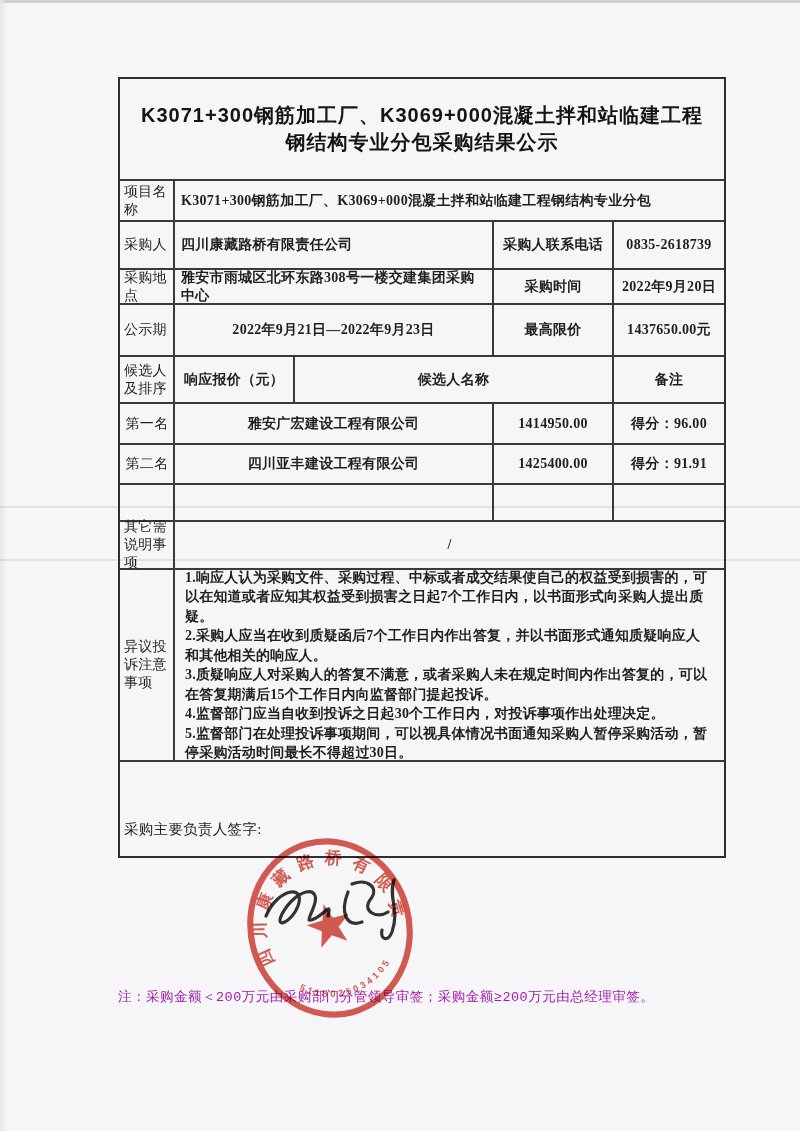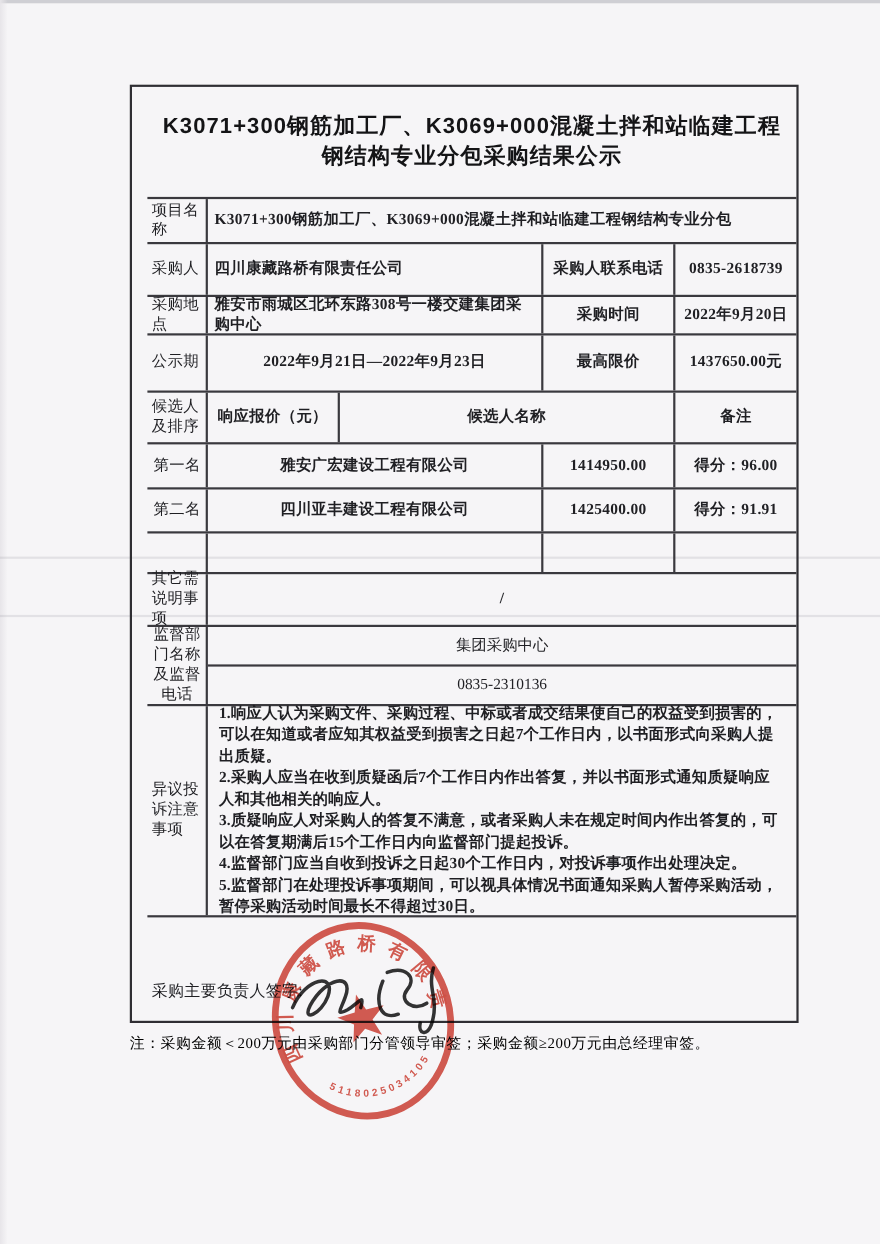--- a/index.html
+++ b/index.html
@@ -14,21 +14,20 @@
   .edge-top{position:absolute;left:0;top:0;width:800px;height:3px;background:#cfcfd4;}
   .edge-left{position:absolute;left:0;top:0;width:7px;height:1131px;
     background:linear-gradient(90deg,#e7e5e9,rgba(246,245,247,0));}
   .artifact-line{position:absolute;left:0;width:800px;height:2px;background:rgba(140,140,150,0.18);}
   .a1{top:506px;} .a2{top:559px;}
 
   .doc-table{
     position:absolute;left:118px;top:77px;width:608px;
     border:2px solid #2f2e33;background:transparent;
     box-sizing:border-box;
-    padding-left:14px;
   }
   .row{display:flex;border-top:2px solid #3a393e;box-sizing:border-box;}
   .row:first-child{border-top:none;}
   .cell{box-sizing:border-box;display:flex;align-items:center;
     font-size:14px;line-height:18px;letter-spacing:0.3px;}
   .cell + .cell{border-left:2px solid #3a393e;font-weight:bold;}
   .c1{width:53px;padding:2px 3px 2px 4px;}
   .c2{flex:1;padding:2px 6px;}
   .c3{width:120px;justify-content:center;text-align:center;padding:2px 3px;}
   .c4{width:112px;justify-content:center;text-align:center;padding:2px 3px;}
@@ -48,23 +47,23 @@
   .stack{flex:1;display:flex;flex-direction:column;align-self:stretch;}
   .substack{flex:1;display:flex;align-items:center;justify-content:center;text-align:center;
     font-size:14px;}
   .substack + .substack{border-top:2px solid #3a393e;}
 
   .complaint-body{font-size:14px;line-height:19.5px;letter-spacing:0.2px;padding:4px 8px 4px 4px;}
 
   .sig-row-label{font-size:14.5px;padding-left:4px;margin-top:40px;}
 
   .footnote{
-    position:absolute;left:118px;top:940px;width:620px;
-    color:#000000;font-size:13.5px;letter-spacing:0.5px;
-    font-family:Liberation Serif, serif;
+    position:absolute;left:118px;top:988px;width:620px;
+    color:#a21caf;font-size:13.5px;letter-spacing:0.5px;
+    font-family:Liberation Mono, monospace;
   }
   .stamp-svg{position:absolute;left:242px;top:830px;width:176px;height:196px;
     mix-blend-mode:multiply;opacity:0.86;}
   .signature-svg{position:absolute;left:252px;top:858px;width:170px;height:105px;
     mix-blend-mode:multiply;}
 </style>
 </head>
 <body>
 
 <div class="page">
@@ -134,27 +133,20 @@
       <div class="cell c2"></div>
       <div class="cell c3"></div>
       <div class="cell c4"></div>
     </div>
 
     <div class="row h-r9">
       <div class="cell c1">其它需说明事项</div>
       <div class="cell c2 center">/</div>
     </div>
 
-    <div class="row h-r10">
-      <div class="cell c1 center">监督部门名称及监督电话</div>
-      <div class="stack" style="border-left:2px solid #3a393e;">
-        <div class="substack">集团采购中心</div>
-        <div class="substack">0835-2310136</div>
-      </div>
-    </div>
 
     <div class="row h-r11">
       <div class="cell c1">异议投诉注意事项</div>
       <div class="cell c2 left">
         <div class="complaint-body">
           <div>1.响应人认为采购文件、采购过程、中标或者成交结果使自己的权益受到损害的，可以在知道或者应知其权益受到损害之日起7个工作日内，以书面形式向采购人提出质疑。</div>
           <div>2.采购人应当在收到质疑函后7个工作日内作出答复，并以书面形式通知质疑响应人和其他相关的响应人。</div>
           <div>3.质疑响应人对采购人的答复不满意，或者采购人未在规定时间内作出答复的，可以在答复期满后15个工作日内向监督部门提起投诉。</div>
           <div>4.监督部门应当自收到投诉之日起30个工作日内，对投诉事项作出处理决定。</div>
           <div>5.监督部门在处理投诉事项期间，可以视具体情况书面通知采购人暂停采购活动，暂停采购活动时间最长不得超过30日。</div>

